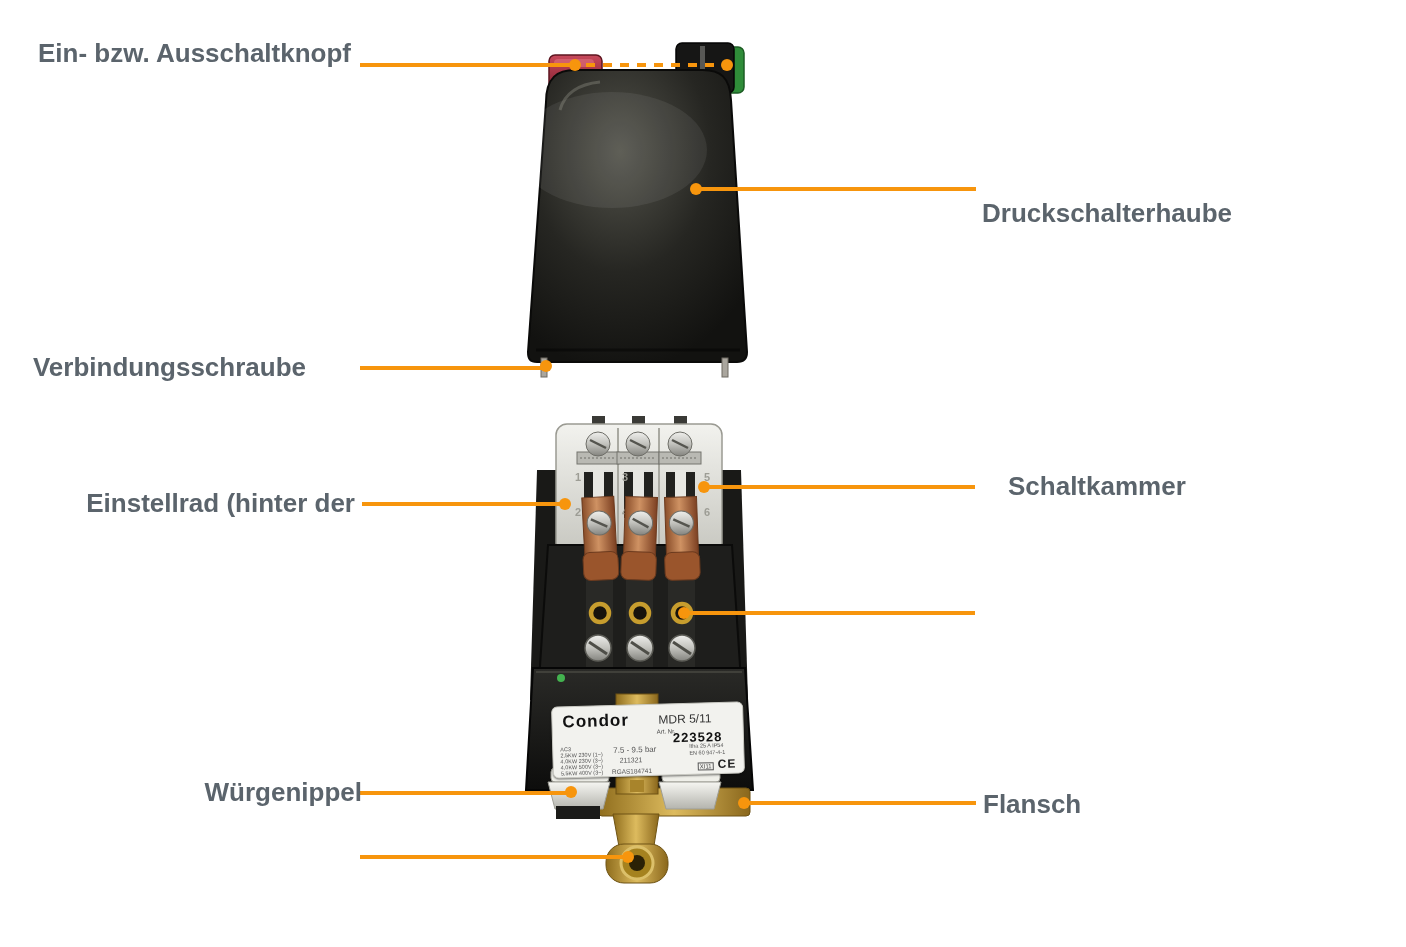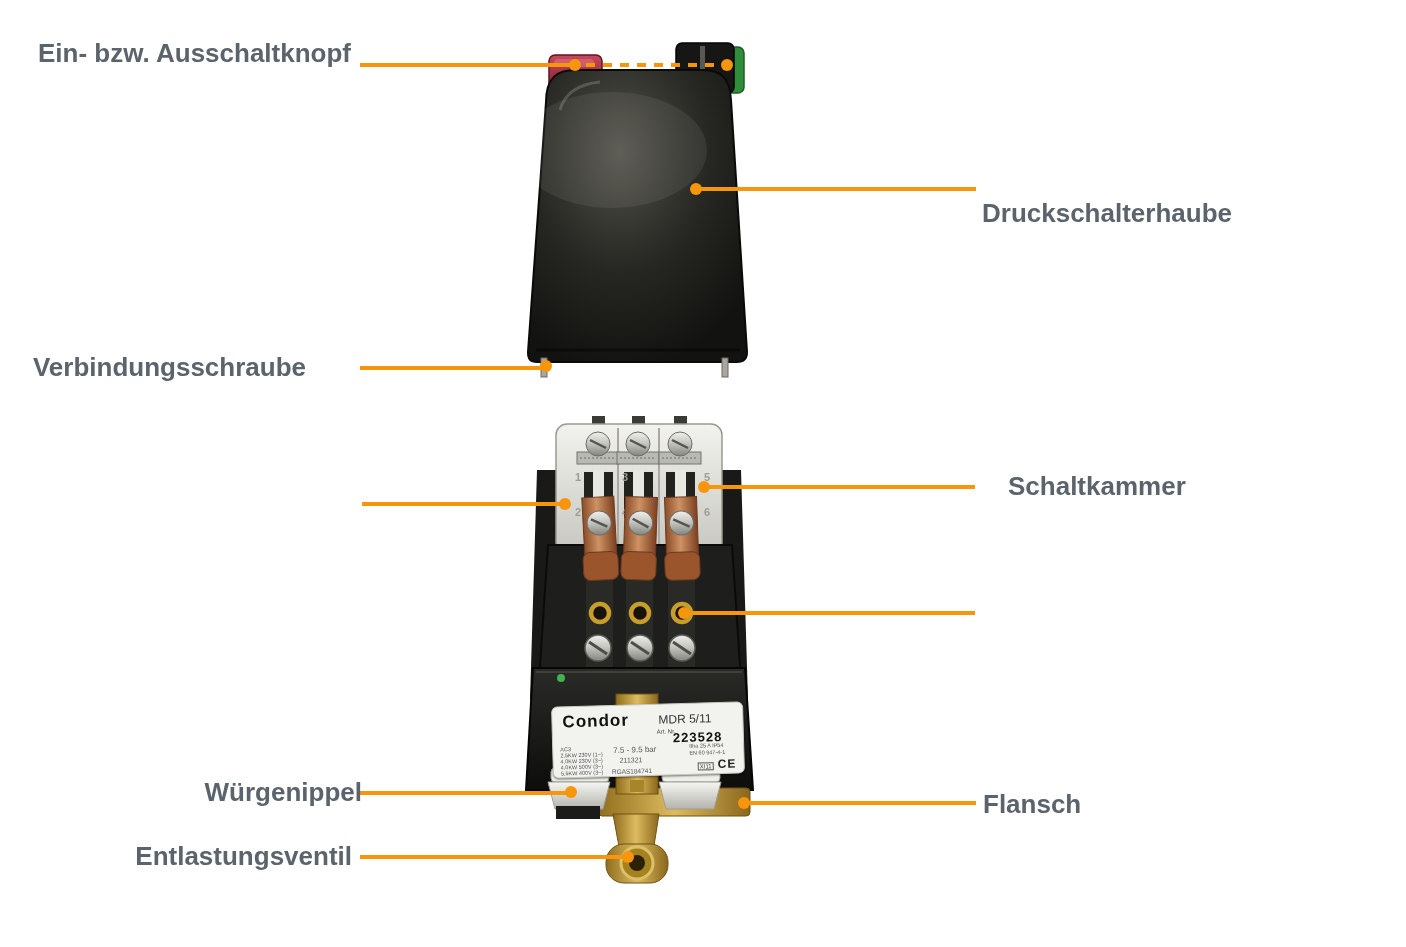--- a/index.html
+++ b/index.html
@@ -288,24 +288,24 @@
   <div class="line" style="left:360px;top:855px;width:268px;"></div>
   <div class="dot" style="left:622px;top:851px;"></div>
 
   <div class="lbl right-align" style="right:1055px;top:38px;">Ein- bzw. Ausschaltknopf</div>
 
   <div class="lbl" style="left:982px;top:173px;margin-top:25px;">Druckschalterhaube</div>
 
   <div class="lbl right-align" style="right:1100px;top:352px;">Verbindungsschraube</div>
 
   <div class="lbl right-align" style="right:1051px;top:488px;">
+    <div>Einstellrad (hinter der</div>
   </div>
 
   <div class="lbl" style="left:1008px;top:471px;">Schaltkammer</div>
 
 
   <div class="lbl right-align" style="right:1044px;top:777px;">Würgenippel</div>
 
   <div class="lbl" style="left:983px;top:789px;">Flansch</div>
 
-  <div class="lbl right-align" style="right:1054px;top:841px;">Entlastungsventil</div>
 
 </div>
 
 </body></html>

